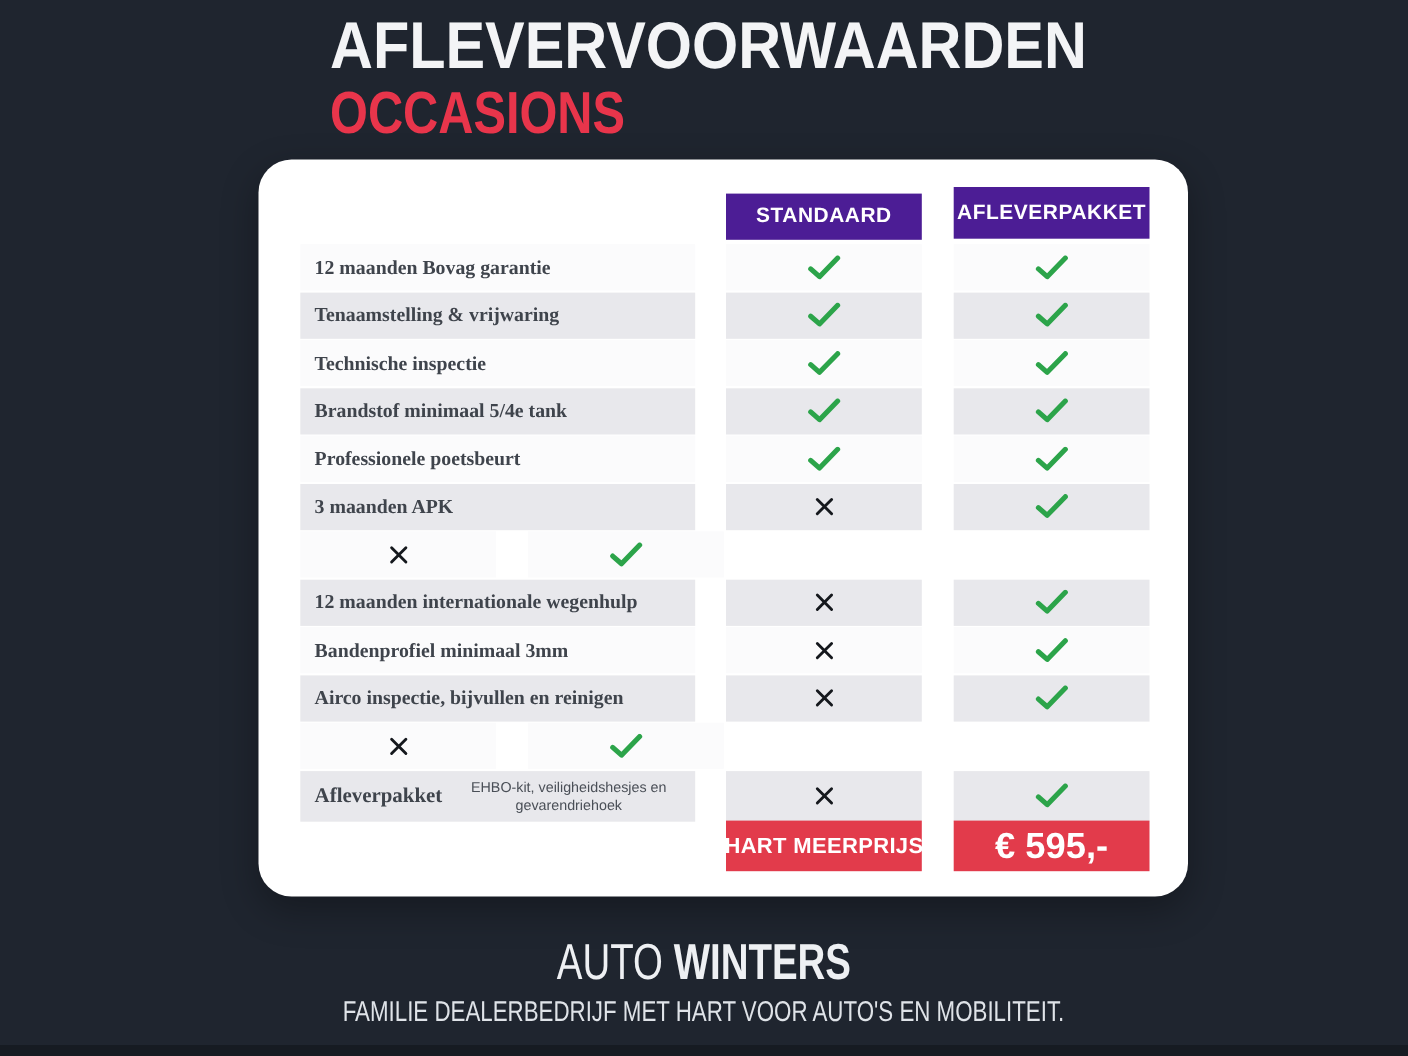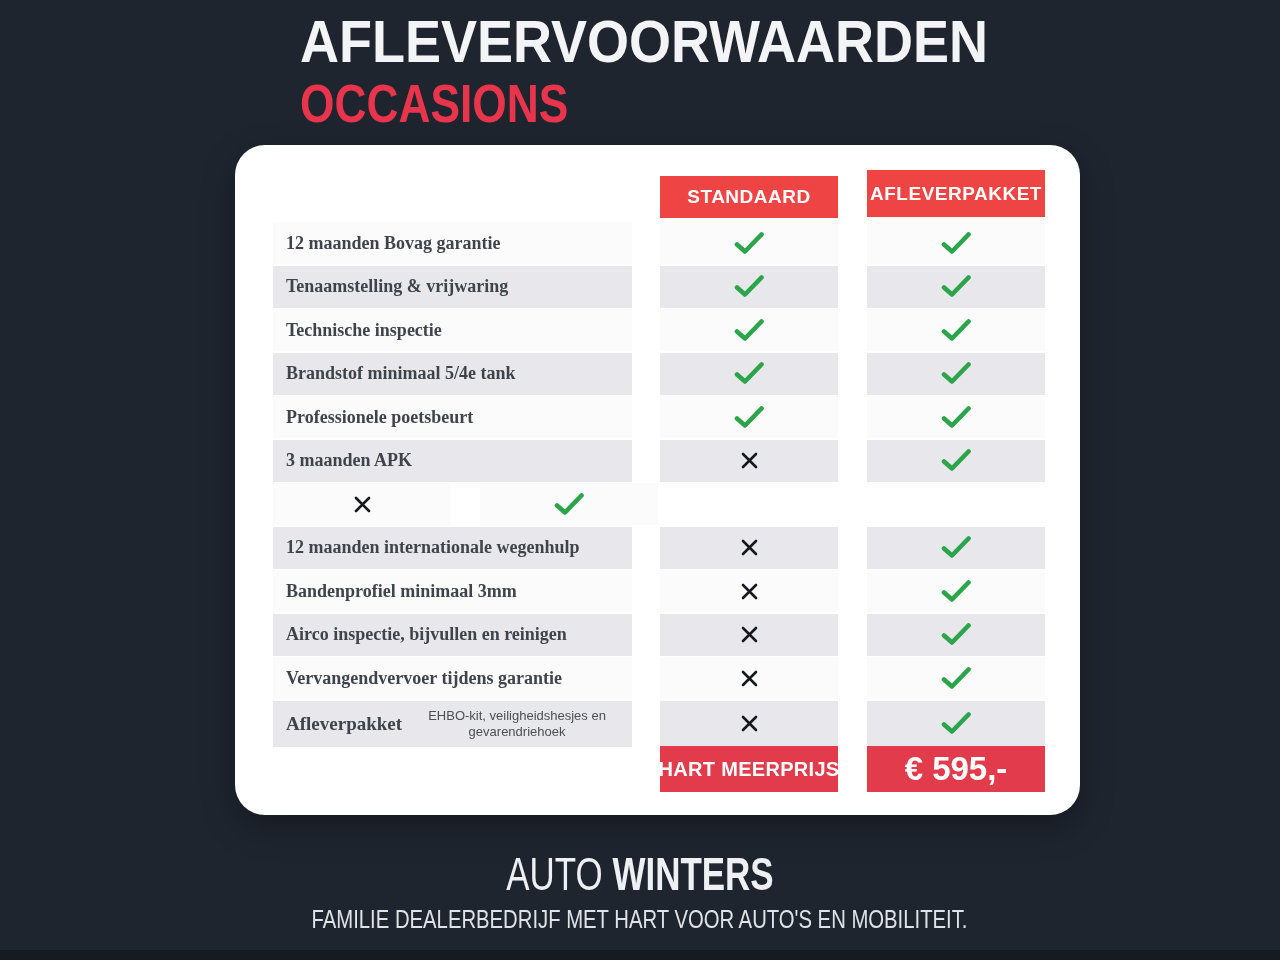--- a/index.html
+++ b/index.html
@@ -20,21 +20,21 @@
     margin:4px 0 0 0;color:#e8354b;font-size:54px;font-weight:800;line-height:1.0;
     transform:scaleX(0.82);transform-origin:left center;white-space:nowrap;
   }
   
   .card{
     position:absolute;left:235px;top:145px;width:845px;height:670px;
     background:#ffffff;border-radius:30px;
     box-shadow:0 12px 34px rgba(0,0,0,0.30);
   }
   .col-header{
-    position:absolute;background:#ef4444;color:#ffffff;font-weight:800;
+    position:absolute;background:#4c1d95;color:#ffffff;font-weight:800;
     display:flex;align-items:center;justify-content:center;
     letter-spacing:0.5px;white-space:nowrap;text-align:center;
   }
   .col-header.standaard{left:425px;top:31px;width:178px;height:42px;font-size:19px;}
   .col-header.aflever{left:632px;top:25px;width:178px;height:47px;font-size:19px;}
   
   .rows{position:absolute;left:38px;top:77px;width:772px;}
   .row{display:flex;height:42px;margin-bottom:1.5px;}
   .row.tall{height:46px;}
   .cell{display:flex;align-items:center;}
@@ -285,24 +285,20 @@
     <div class="cell mark-cell aflever-cell">
           <span class="mark">
             <svg width="32" height="23" viewBox="0 0 32 23">
               <path d="M4 12.5 L12 19.5 L28.5 2.5" fill="none" stroke="#2ca44a" stroke-width="4.6" stroke-linecap="round" stroke-linejoin="round"></path>
             </svg>
           </span>
         </div>
   </div>
 
   <div class="row light">
-    <div class="cell label-cell">
-      <span class="feature-label">Vervangendvervoer tijdens garantie</span>
-
-    </div>
     <div class="cell mark-cell standaard-cell">
           <span class="mark">
             <svg width="19" height="19" viewBox="0 0 19 19">
               <path d="M3 3 L16 16 M16 3 L3 16" fill="none" stroke="#15181d" stroke-width="2.6" stroke-linecap="round"></path>
             </svg>
           </span>
         </div>
     <div class="cell mark-cell aflever-cell">
           <span class="mark">
             <svg width="32" height="23" viewBox="0 0 32 23">

